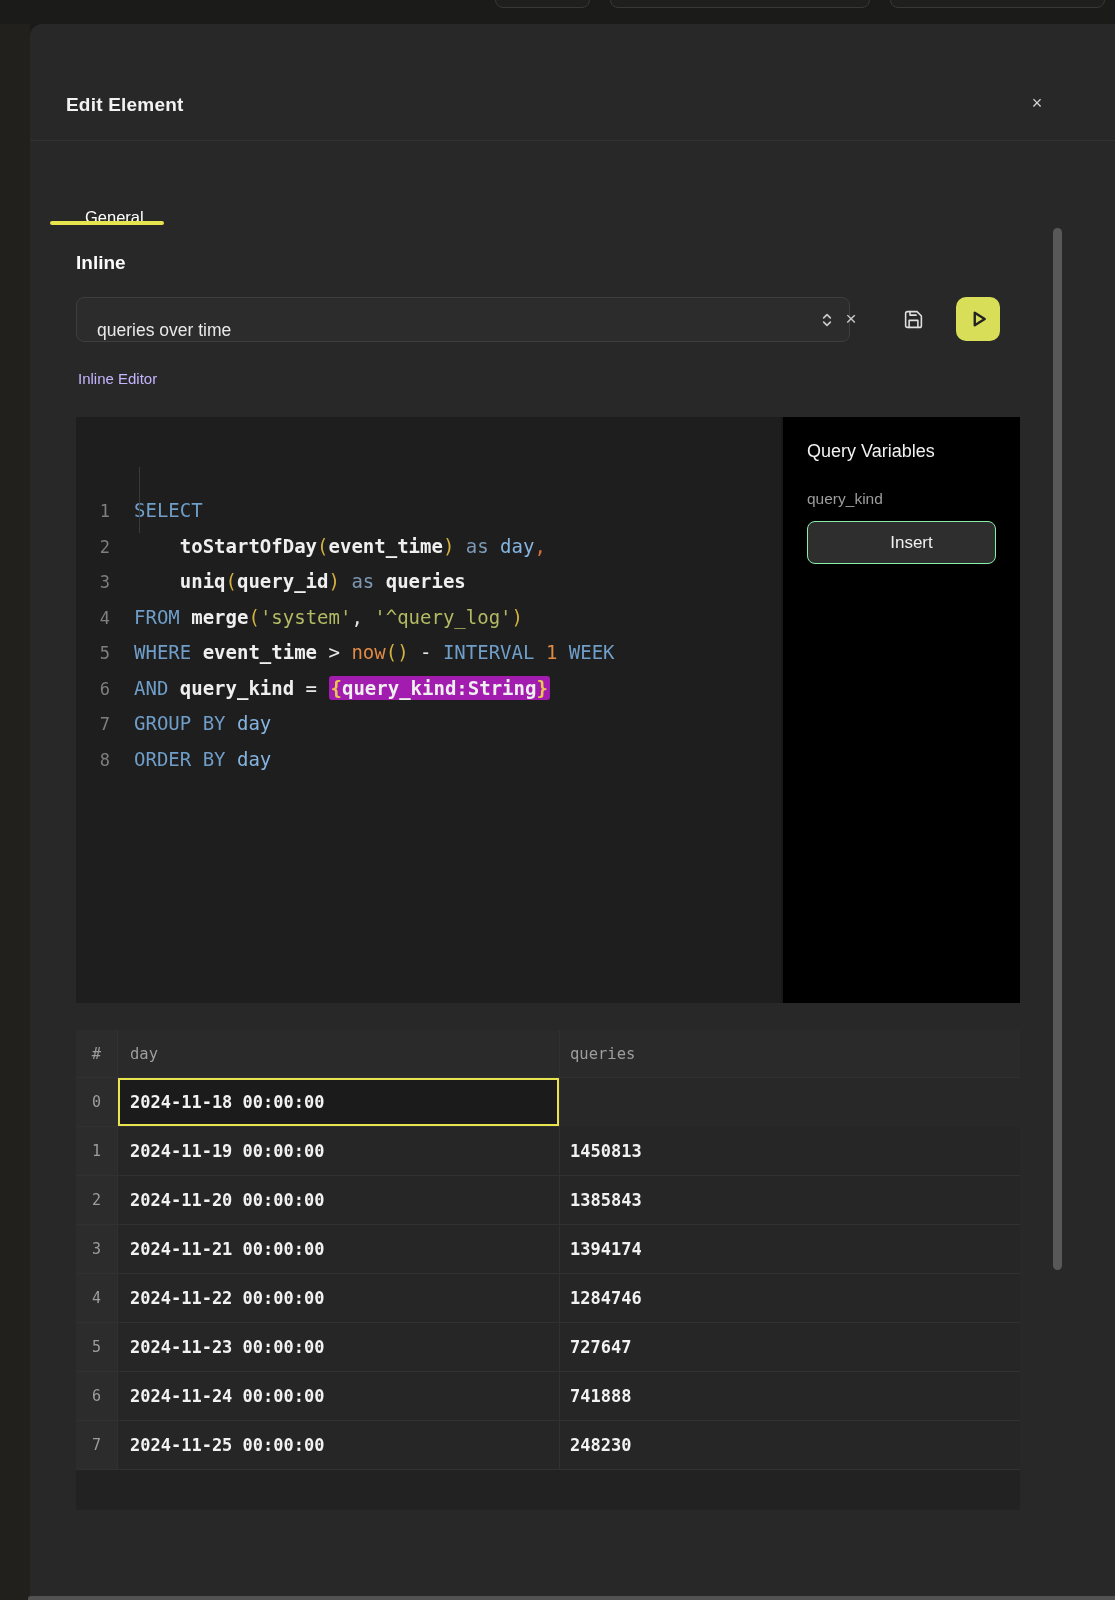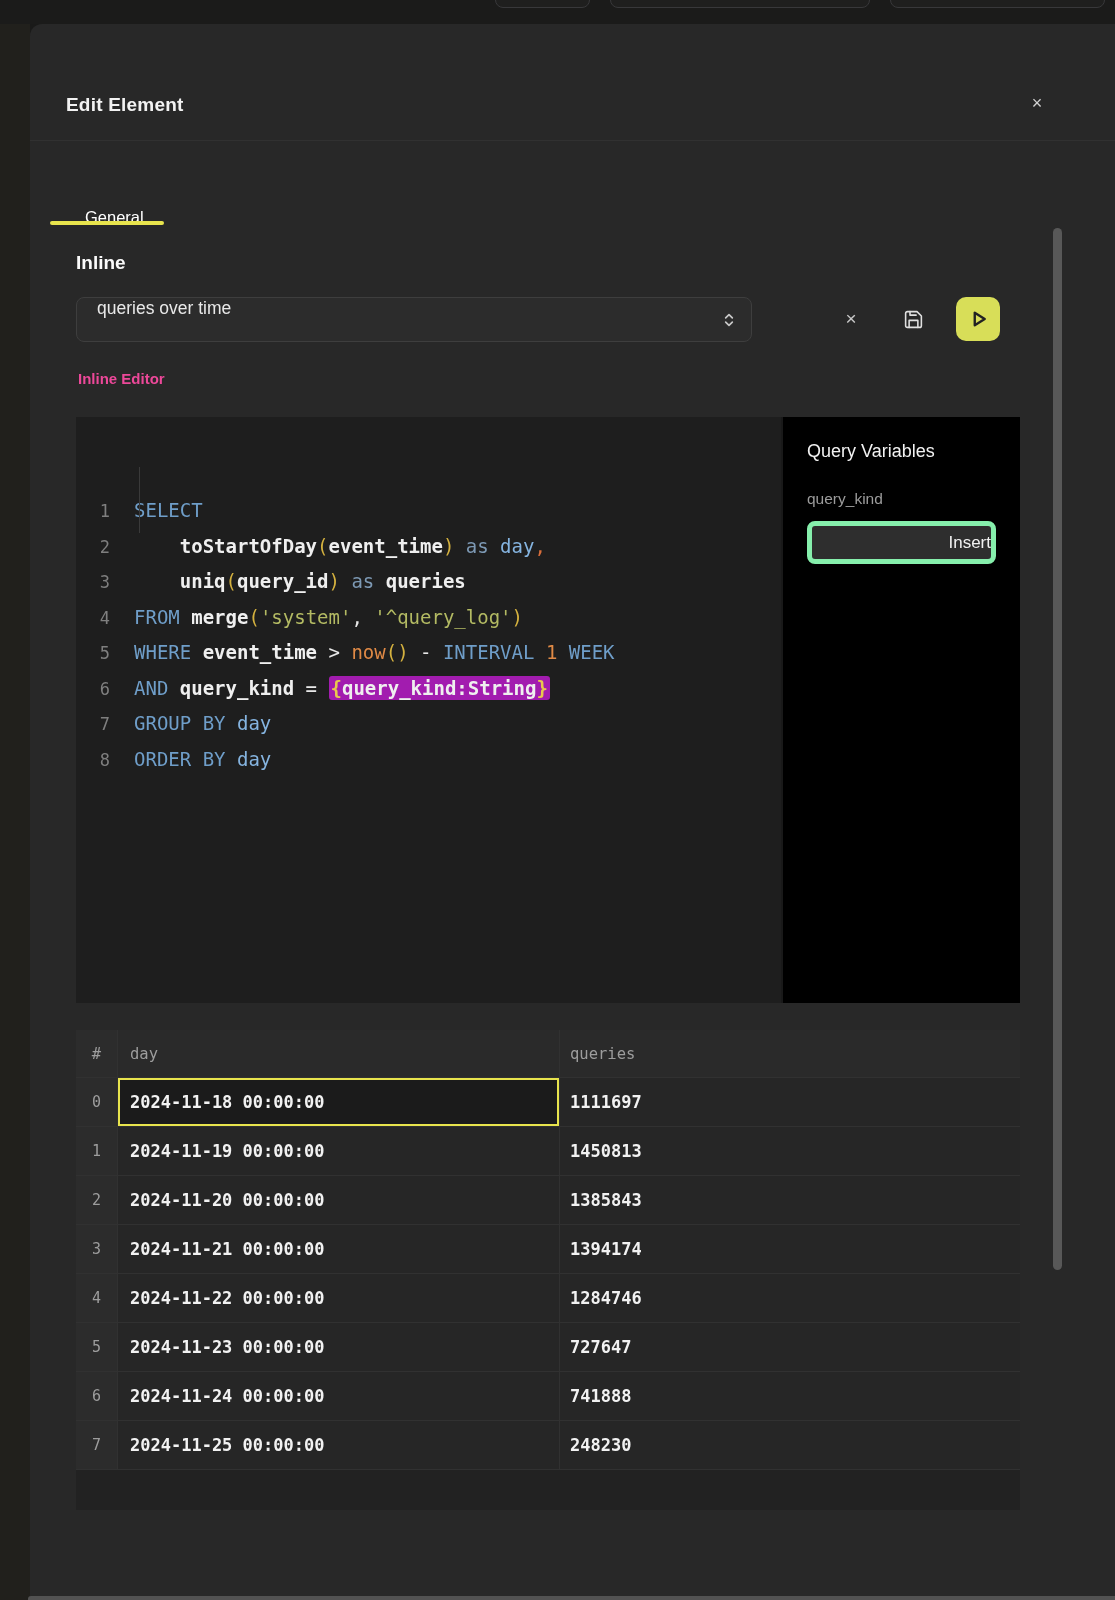--- a/index.html
+++ b/index.html
@@ -19,30 +19,30 @@
   .modal { position:absolute; left:30px; top:24px; width:1085px; height:1576px; background:#282828; border-top-left-radius:12px; }
   .modal-title { position:absolute; left:36px; top:70px; font-size:19px; font-weight:600; color:#f2f2f2; letter-spacing:.2px; }
   .close-btn { position:absolute; left:992px; top:64px; width:30px; height:30px; background:none; border:none; color:#d2d2d2; font-size:18px; cursor:pointer; }
   .header-divider { position:absolute; left:0; top:116px; width:100%; height:1px; background:#313131; }
 
   .tab { position:absolute; left:38px; top:184px; font-size:16.5px; color:#ffffff; font-weight:400;margin-left:17px; }
   .tab-underline { position:absolute; left:20px; top:197px; width:114px; height:3.5px; border-radius:2px; background:var(--accent); }
 
   .query-heading { position:absolute; left:46px; top:228px; font-size:19px; font-weight:700; color:#fafafa; }
 
-  .query-select { position:absolute; left:46px; top:273px; width:676px; height:45px; background:#2c2c2c; border:1px solid #3e3e3e; border-radius:8px; display:flex; align-items:flex-start; padding:0 40px 0 20px; cursor:pointer; }
+  .query-select { position:absolute; left:46px; top:273px; width:774px; height:45px; background:#2c2c2c; border:1px solid #3e3e3e; border-radius:8px; display:flex; align-items:flex-end; padding:0 40px 0 20px; cursor:pointer; }
   .query-select .val { color:#e9e9e9; font-size:17.5px; }
   .query-select svg { position:absolute; right:12px; top:12px; }
 
   .icon-btn { position:absolute; width:30px; height:30px; background:none; border:none; display:flex; align-items:center; justify-content:center; cursor:pointer; }
   .clear-btn { left:806px; top:280px; color:#c8c8c8; font-size:19px; }
   .save-btn  { left:868px; top:280px; }
   .run-btn { position:absolute; left:926px; top:273px; width:44px; height:44px; border:none; border-radius:10px; background:var(--run); display:flex; align-items:center; justify-content:center; cursor:pointer; }
 
-  .inline-label { position:absolute; left:48px; top:346px; font-size:15px; font-weight:700; color:#ec4899; }
+  .inline-label { position:absolute; left:48px; top:346px; font-size:15px; font-weight:400; color:#c4b5fd; }
 
   
   .editor { position:absolute; left:46px; top:393px; width:944px; height:586px; display:flex; }
   .code-area { width:705px; height:100%; background:#1e1e1e; padding-top:10px; position:relative;
                font-family:"DejaVu Sans Mono", monospace; font-size:19px; white-space:pre; overflow:hidden; }
   .indent-guide { position:absolute; left:63px; top:50px; width:1px; height:66px; background:#3a3a3a; }
   .line { height:35.5px; line-height:35.5px; }
   .ln { display:inline-block; width:34px; text-align:right; color:#7f7f7f; font-size:17px; }
   .lc { margin-left:24px; }
   .tk-kw    { color:#6f9ec9; }
@@ -56,21 +56,21 @@
   .tk-comma { color:#d96e3b; }
   .tk-op    { color:#e8e8e8; }
   .tk-plain { color:#e8e8e8; }
   .tk-brace { color:#e9c94d; }
   .varbox { background:#a21caf; border-radius:3px; padding:1px 2px; color:#f0f0f0; font-weight:700; }
 
   
   .qv-panel { width:239px; height:100%; background:#000000; border-left:2px solid #191919; padding:24px; }
   .qv-title { font-size:18px; font-weight:500; color:#f2f2f2; margin-bottom:28px; }
   .qv-name { font-size:15.5px; font-weight:500; color:#9c9c9c; margin-bottom:13px; }
-  .qv-insert { display:block; width:100%; height:43px; background:#2e2e2e; border:5px solid #86efac; border-radius:8px; color:#f0f0f0; font-size:17px; text-align:right; padding-left:20px; font-family:"Liberation Sans", sans-serif; cursor:pointer; }
+  .qv-insert { display:block; width:100%; height:43px; background:#2e2e2e; border:1px solid #86efac; border-radius:8px; color:#f0f0f0; font-size:17px; text-align:center; padding-left:20px; font-family:"Liberation Sans", sans-serif; cursor:pointer; }
 
   .scrollbar { position:absolute; left:1023px; top:204px; width:9px; height:1042px; border-radius:4.5px; background:#585858; }
 
   
   .results { position:absolute; left:46px; top:1006px; width:944px; font-family:"DejaVu Sans Mono", monospace; }
   .t-row { display:flex; }
   .t-head { height:48px; background:#2a2a2a; }
   .t-head .cell { color:#9d9d9d; font-size:15.5px; font-weight:400; }
   .cell { display:flex; align-items:center; border-bottom:1px solid #313131; }
   .c-idx { width:42px; justify-content:center; background:#2c2c2c; border-right:1px solid #313131; color:#9d9d9d; font-size:15px; }
@@ -143,21 +143,20 @@
   <div class="results" id="results">
       <div class="t-row t-head">
         <div class="cell c-idx">#</div>
         <div class="cell c-day">day</div>
         <div class="cell c-q">queries</div>
       </div>
       <div class="t-body">
         <div class="t-row">
           <div class="cell c-idx">0</div>
           <div class="cell c-day sel">2024-11-18 00:00:00</div>
-          <div class="cell c-q">1111697</div>
         </div>
         <div class="t-row">
           <div class="cell c-idx">1</div>
           <div class="cell c-day">2024-11-19 00:00:00</div>
           <div class="cell c-q">1450813</div>
         </div>
         <div class="t-row">
           <div class="cell c-idx">2</div>
           <div class="cell c-day">2024-11-20 00:00:00</div>
           <div class="cell c-q">1385843</div>

